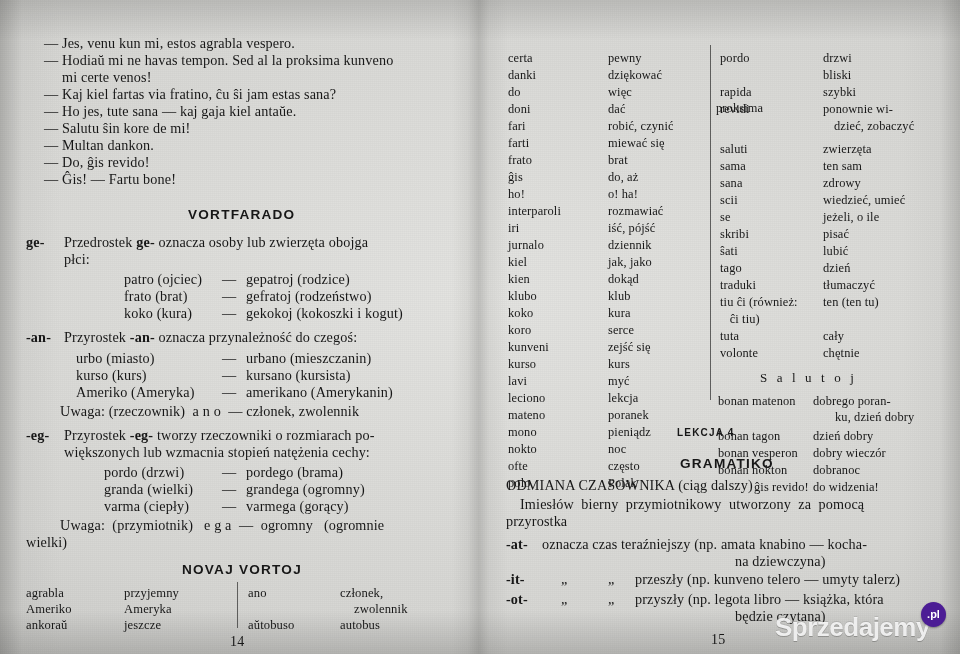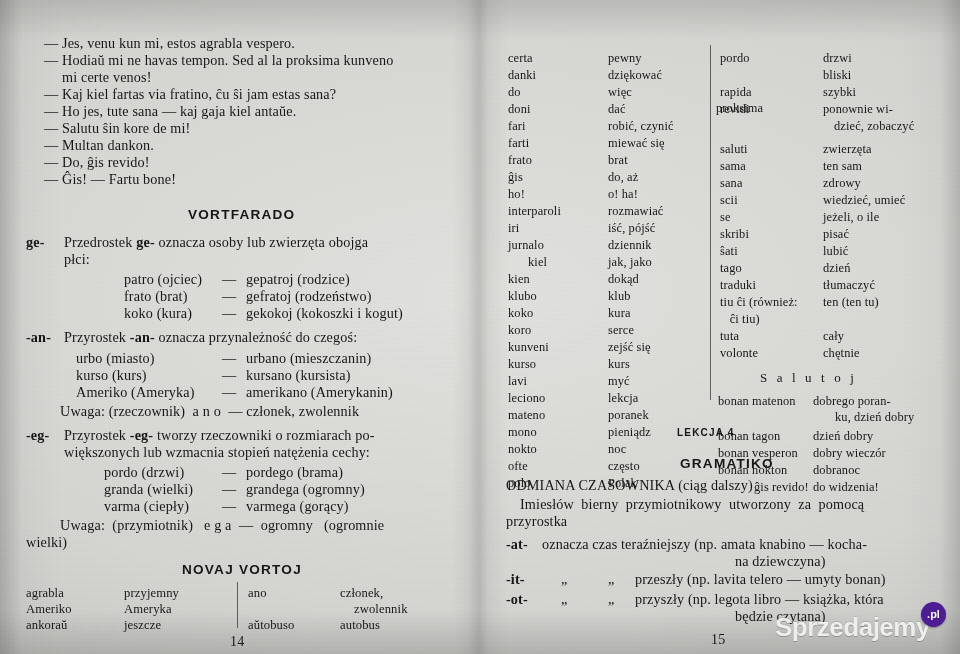--- a/index.html
+++ b/index.html
@@ -194,21 +194,21 @@
   <div class="txt voc" style="left:18px;top:169px;">ĝis</div>
   <div class="txt voc" style="left:118px;top:169px;">do, aż</div>
   <div class="txt voc" style="left:18px;top:186px;">ho!</div>
   <div class="txt voc" style="left:118px;top:186px;">o! ha!</div>
   <div class="txt voc" style="left:18px;top:203px;">interparoli</div>
   <div class="txt voc" style="left:118px;top:203px;">rozmawiać</div>
   <div class="txt voc" style="left:18px;top:220px;">iri</div>
   <div class="txt voc" style="left:118px;top:220px;">iść, pójść</div>
   <div class="txt voc" style="left:18px;top:237px;">jurnalo</div>
   <div class="txt voc" style="left:118px;top:237px;">dziennik</div>
-  <div class="txt voc" style="left:18px;top:254px;margin-left:20px;">kiel</div>
+  <div class="txt voc" style="left:18px;top:254px;">kiel</div>
   <div class="txt voc" style="left:118px;top:254px;">jak, jako</div>
   <div class="txt voc" style="left:18px;top:271px;">kien</div>
   <div class="txt voc" style="left:118px;top:271px;">dokąd</div>
   <div class="txt voc" style="left:18px;top:288px;">klubo</div>
   <div class="txt voc" style="left:118px;top:288px;">klub</div>
   <div class="txt voc" style="left:18px;top:305px;">koko</div>
   <div class="txt voc" style="left:118px;top:305px;">kura</div>
   <div class="txt voc" style="left:18px;top:322px;">koro</div>
   <div class="txt voc" style="left:118px;top:322px;">serce</div>
   <div class="txt voc" style="left:18px;top:339px;">kunveni</div>
@@ -286,21 +286,21 @@
   <div class="txt l" style="left:30px;top:497px;">Imiesłów  bierny  przymiotnikowy  utworzony  za  pomocą</div>
   <div class="txt l" style="left:16px;top:514px;">przyrostka</div>
 
   <div class="txt l b" style="left:16px;top:537px;">-at-</div>
   <div class="txt l" style="left:52px;top:537px;">oznacza czas teraźniejszy (np. amata knabino — kocha-</div>
   <div class="txt l" style="left:245px;top:554px;">na dziewczyna)</div>
 
   <div class="txt l b" style="left:16px;top:572px;">-it-</div>
   <div class="txt l" style="left:71px;top:572px;">„</div>
   <div class="txt l" style="left:118px;top:572px;">„</div>
-  <div class="txt l" style="left:145px;top:572px;">przeszły (np. lavita telero — umyty bonan)</div>
+  <div class="txt l" style="left:145px;top:572px;">przeszły (np. kunveno telero — umyty talerz)</div>
 
   <div class="txt l b" style="left:16px;top:592px;">-ot-</div>
   <div class="txt l" style="left:71px;top:592px;">„</div>
   <div class="txt l" style="left:118px;top:592px;">„</div>
   <div class="txt l" style="left:145px;top:592px;">przyszły (np. legota libro — książka, która</div>
   <div class="txt l" style="left:245px;top:609px;">będzie czytana)</div>
 
   <div class="txt pg" style="left:221px;top:632px;">15</div>
 </div>
 

